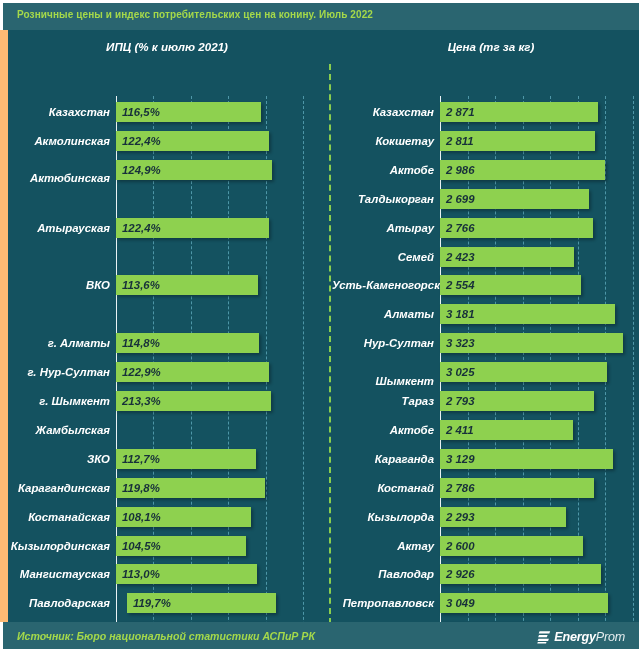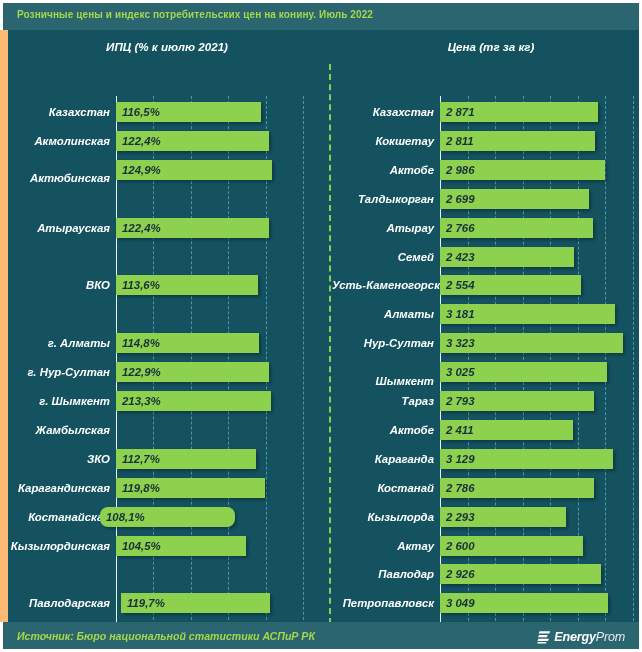--- a/index.html
+++ b/index.html
@@ -269,33 +269,39 @@
             </div>
           </div>
           <div class="row" style="top: 415.7px;">
             <div class="row-label" style="left: 0px; width: 102px;">Карагандинская</div>
             <div class="bar" style="left: 108px; width: 149.351px;">
               <div class="bar-value">119,8%</div>
             </div>
           </div>
           <div class="row" style="top: 444.6px;">
             <div class="row-label" style="left: 0px; width: 102px;">Костанайская</div>
-            <div class="bar" style="left: 92px; width: 134.765px; border-radius: 8px;">
+            <div class="bar" style="left: 108px; width: 134.765px;">
               <div class="bar-value">108,1%</div>
             </div>
           </div>
           <div class="row" style="top: 473.5px;">
             <div class="row-label" style="left: 0px; width: 102px;">Кызылординская</div>
             <div class="bar" style="left: 108px; width: 130.277px;">
               <div class="bar-value">104,5%</div>
             </div>
           </div>
+          <div class="row" style="top: 502.4px;">
+            <div class="row-label" style="left: 0px; width: 102px;">Мангистауская</div>
+            <div class="bar" style="left: 108px; width: 140.873px;">
+              <div class="bar-value">113,0%</div>
+            </div>
+          </div>
           <div class="row" style="top: 531.3px;">
             <div class="row-label" style="left: 0px; width: 102px;">Павлодарская</div>
-            <div class="bar" style="left: 113px; width: 149.226px;">
+            <div class="bar" style="left: 119px; width: 149.226px;">
               <div class="bar-value">119,7%</div>
             </div>
           </div>
           <div class="row" style="top: 560.2px;">
             <div class="row-label" style="left: 0px; width: 102px;">СКО</div>
             <div class="bar" style="left: 108px; width: 160.571px;">
               <div class="bar-value">128,8%</div>
             </div>
           </div>
           <div class="row" style="top: 589.1px;">

